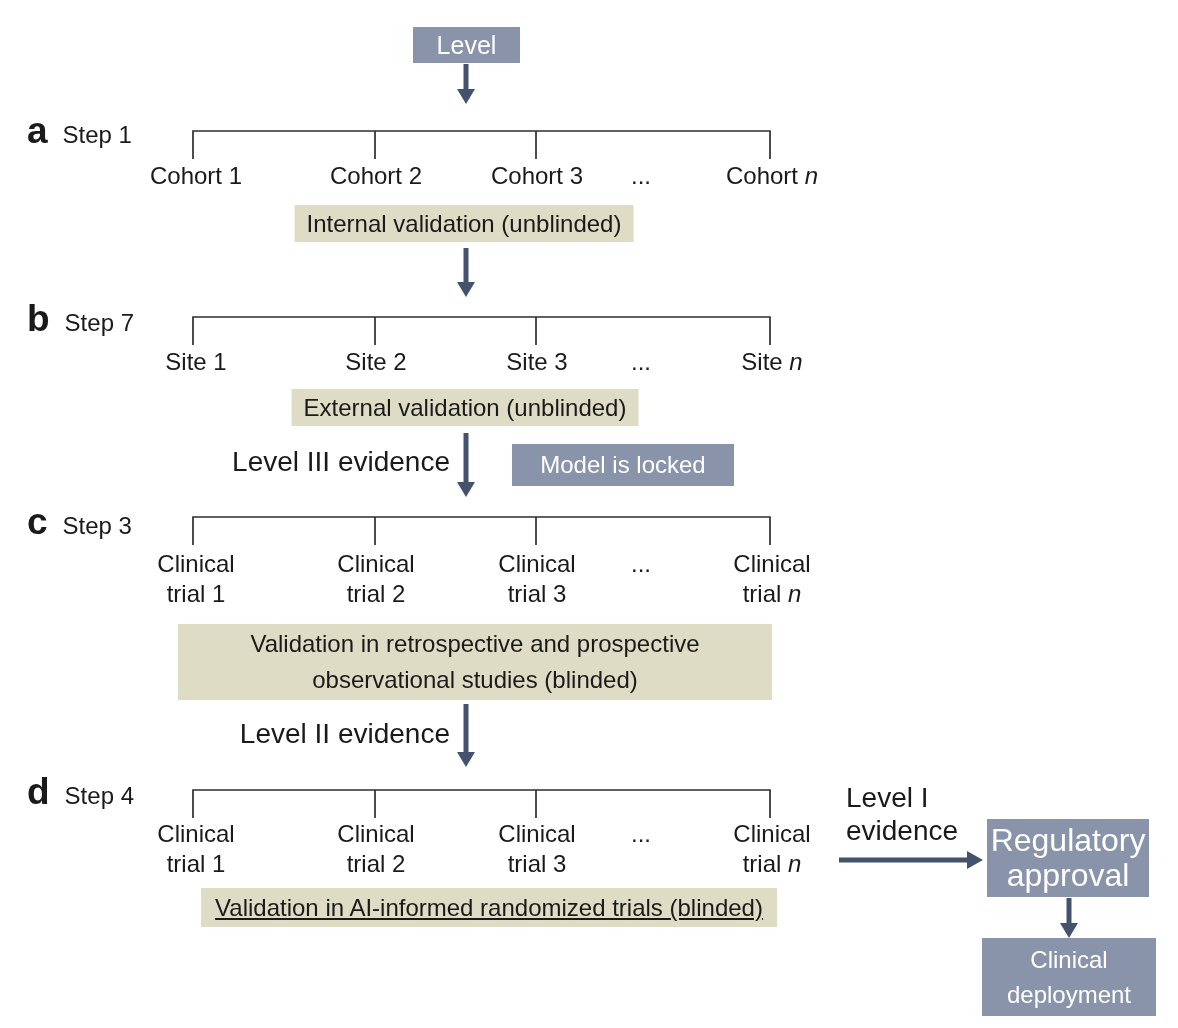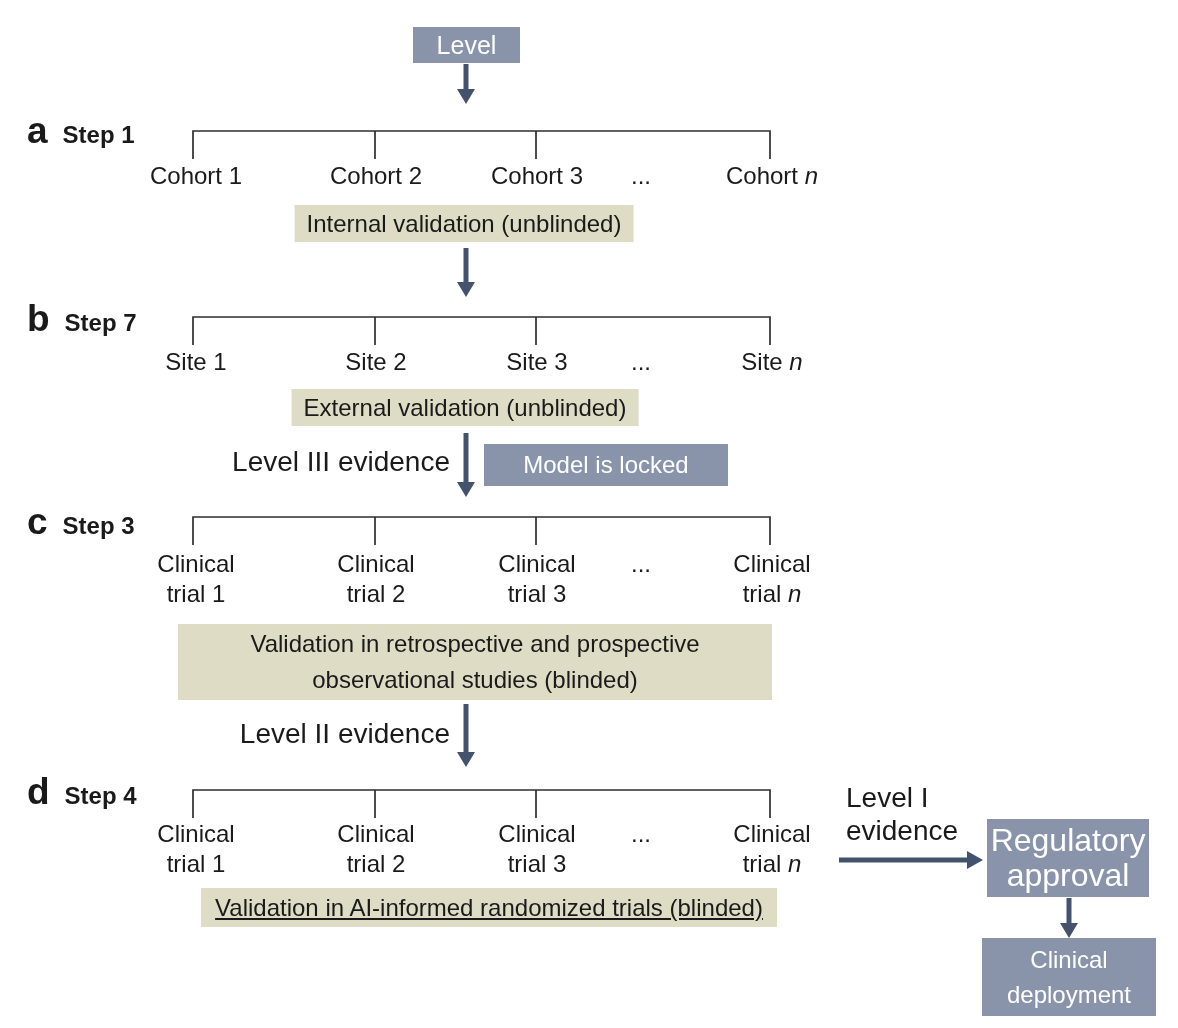--- a/index.html
+++ b/index.html
@@ -8,21 +8,21 @@
     font-family:"Liberation Sans","DejaVu Sans",sans-serif;color:#1a1a1a;overflow:hidden;
   }
   .layer-svg{position:absolute;left:0;top:0;width:1178px;height:1028px;}
   .abs{position:absolute;}
   .bluebox{
     background:#8994ab;color:#ffffff;display:flex;align-items:center;justify-content:center;
     text-align:center;font-size:25px;line-height:34px;
   }
   .panel-row{display:flex;align-items:baseline;gap:15px;}
   .panel-letter{font-size:37px;font-weight:bold;letter-spacing:0px;}
-  .step-title{font-size:24px;font-weight:bold;}
+  .step-title{font-size:24px;font-weight:normal;}
   .node{
     transform:translateX(-50%);text-align:center;font-size:24px;line-height:30px;white-space:nowrap;
   }
   .hl{
     background:#dedcc5;font-size:24px;line-height:31px;text-align:center;white-space:nowrap;
     padding:3px 12px;transform:translateX(-50%);
   }
   .hl-wide{
     background:#dedcc5;font-size:24px;line-height:36px;text-align:center;padding:2px 0;
   }
@@ -95,21 +95,21 @@
   <div class="abs node" style="left:537px;top:347px;"><span>Site 3</span></div>
   <div class="abs node" style="left:641px;top:347px;"><span>...</span></div>
   <div class="abs node" style="left:772px;top:347px;"><span>Site </span><i>n</i></div>
   <div class="abs hl" style="left:465px;top:389px;">
     <span>External validation (unblinded)</span>
   </div>
 
   <div class="abs conn-label" style="right:728px;top:446px;">
     <span>Level III evidence</span>
   </div>
-  <div class="abs bluebox" style="left:484px;top:444px;width:244px;height:42px;font-size:24px;">
+  <div class="abs bluebox" style="left:512px;top:444px;width:222px;height:42px;font-size:24px;">
     <span>Model is locked</span>
   </div>
 
   <div class="abs panel-row" style="left:27px;top:501px;">
     <span class="panel-letter">c</span>
     <span class="step-title">Step 3</span>
   </div>
   <div class="abs node" style="left:196px;top:549px;"><span>Clinical</span><br><span>trial 1</span></div>
   <div class="abs node" style="left:376px;top:549px;"><span>Clinical</span><br><span>trial 2</span></div>
   <div class="abs node" style="left:537px;top:549px;"><span>Clinical</span><br><span>trial 3</span></div>

